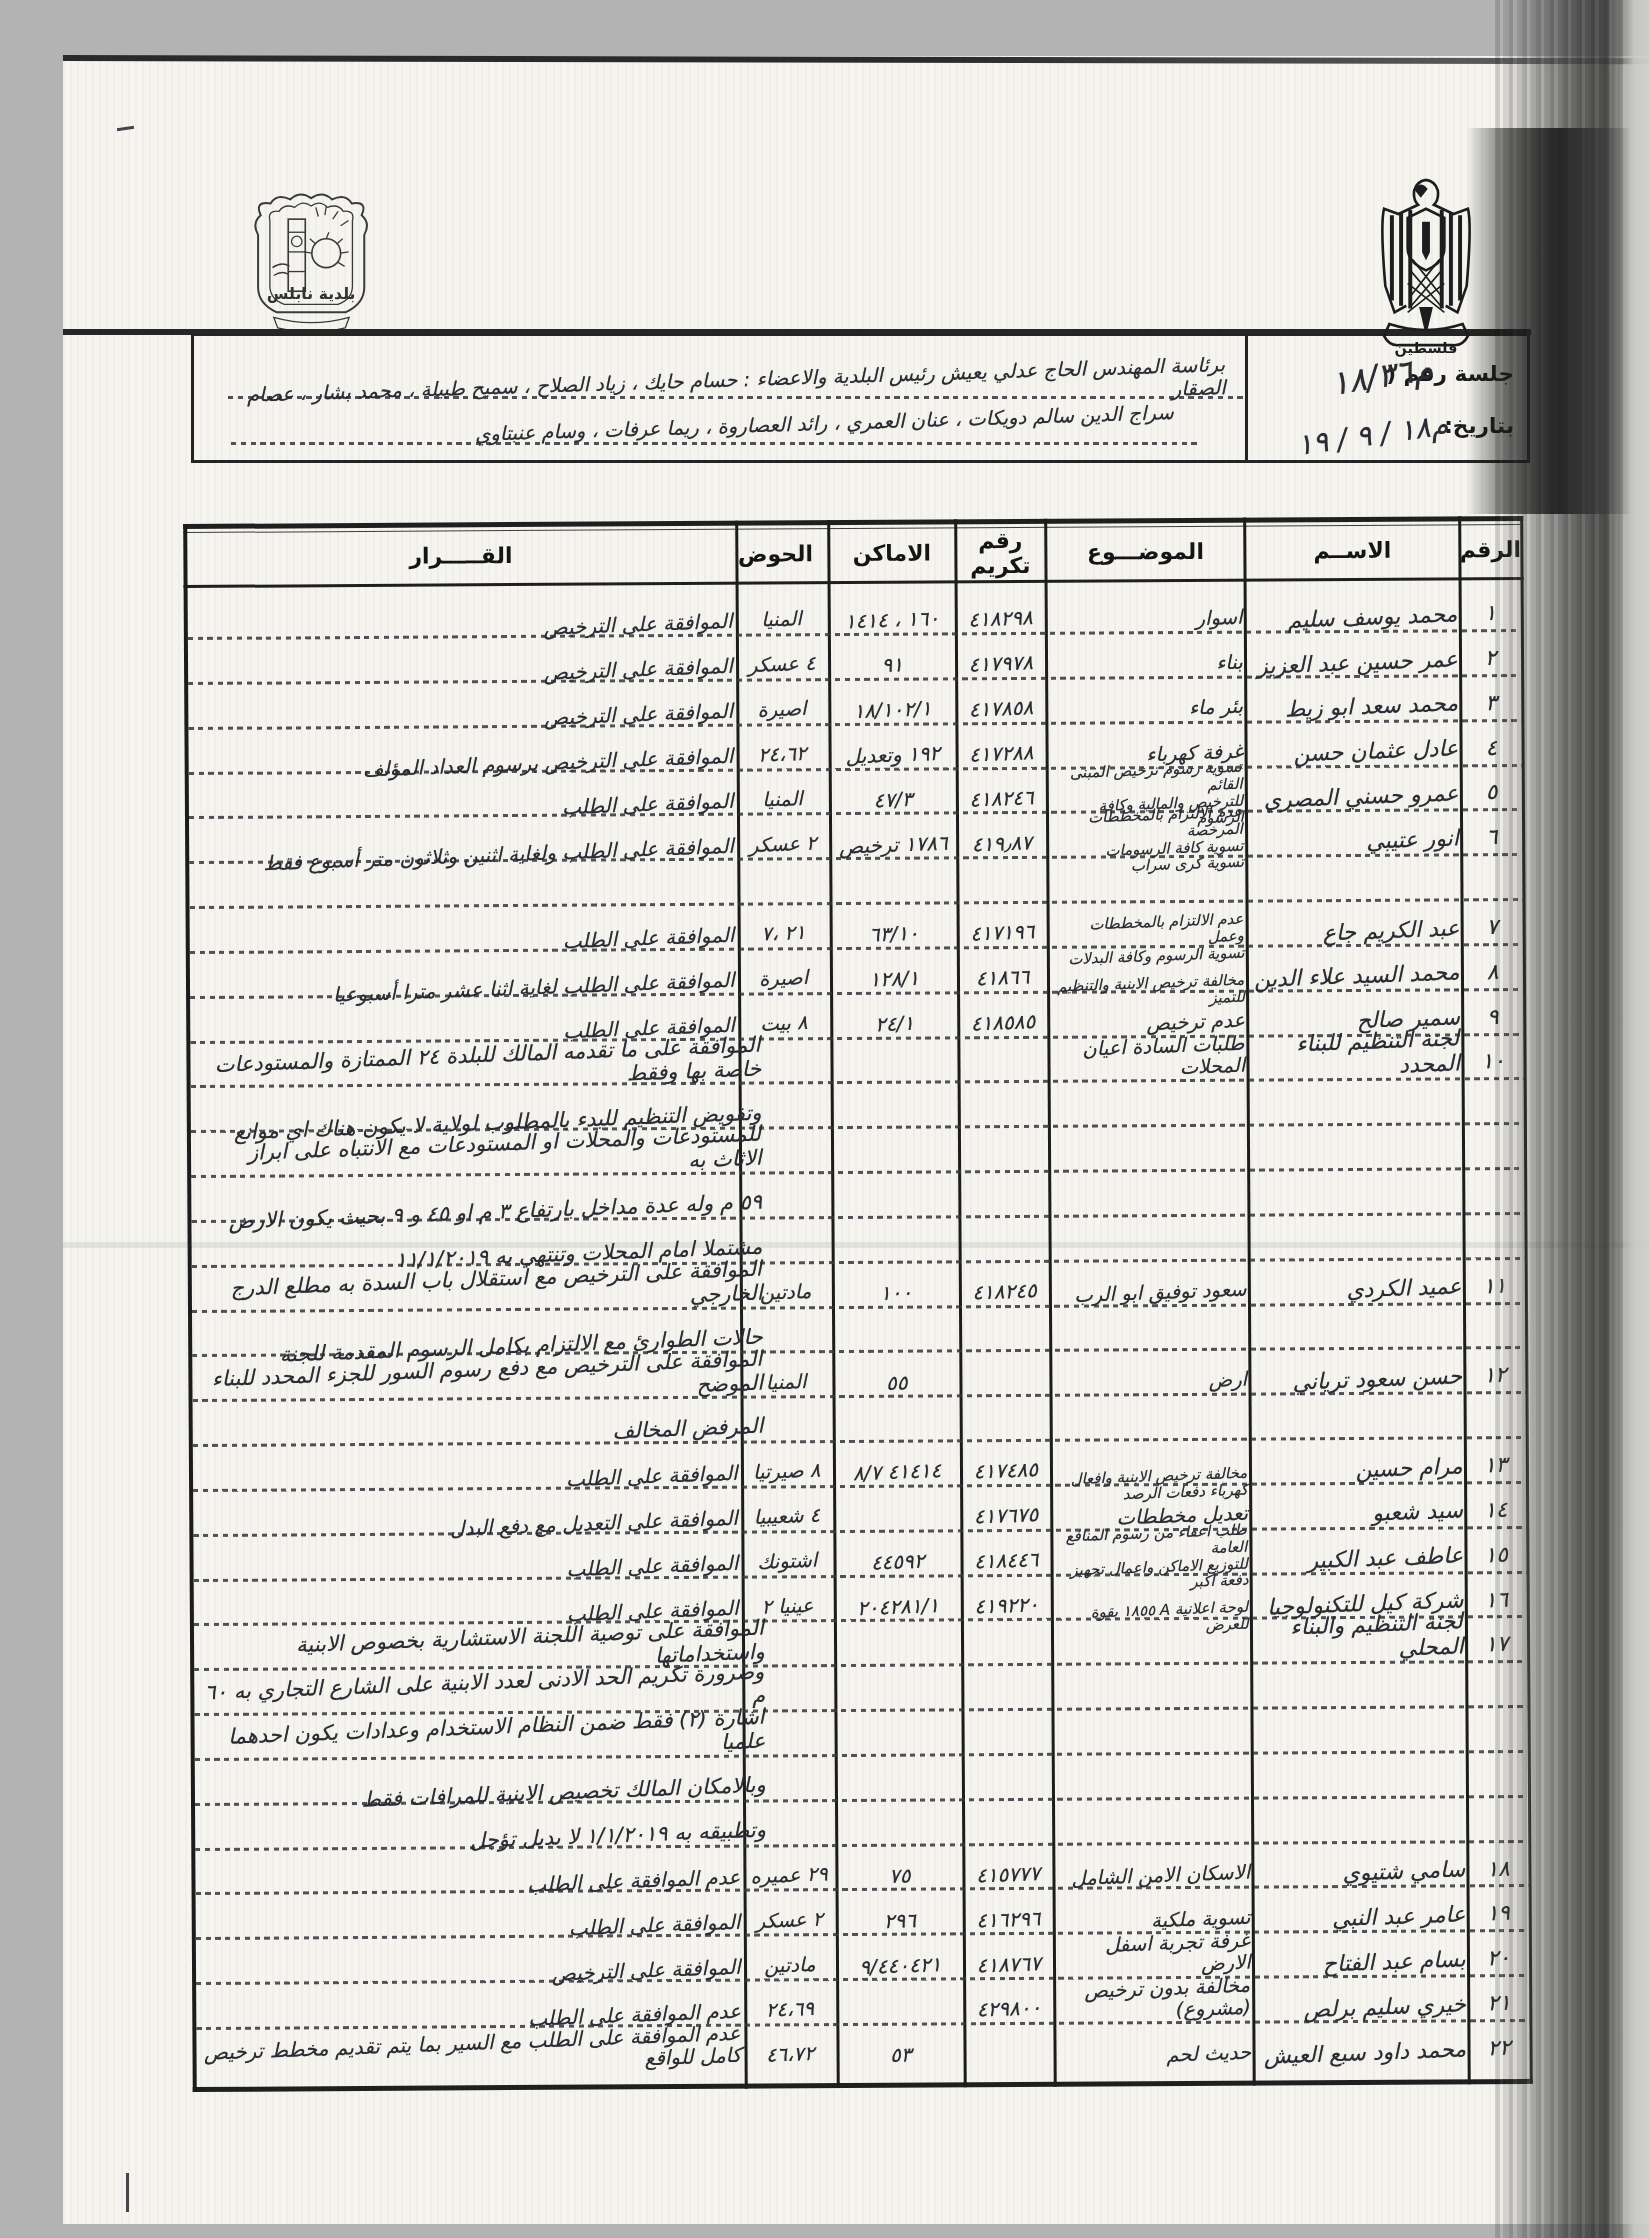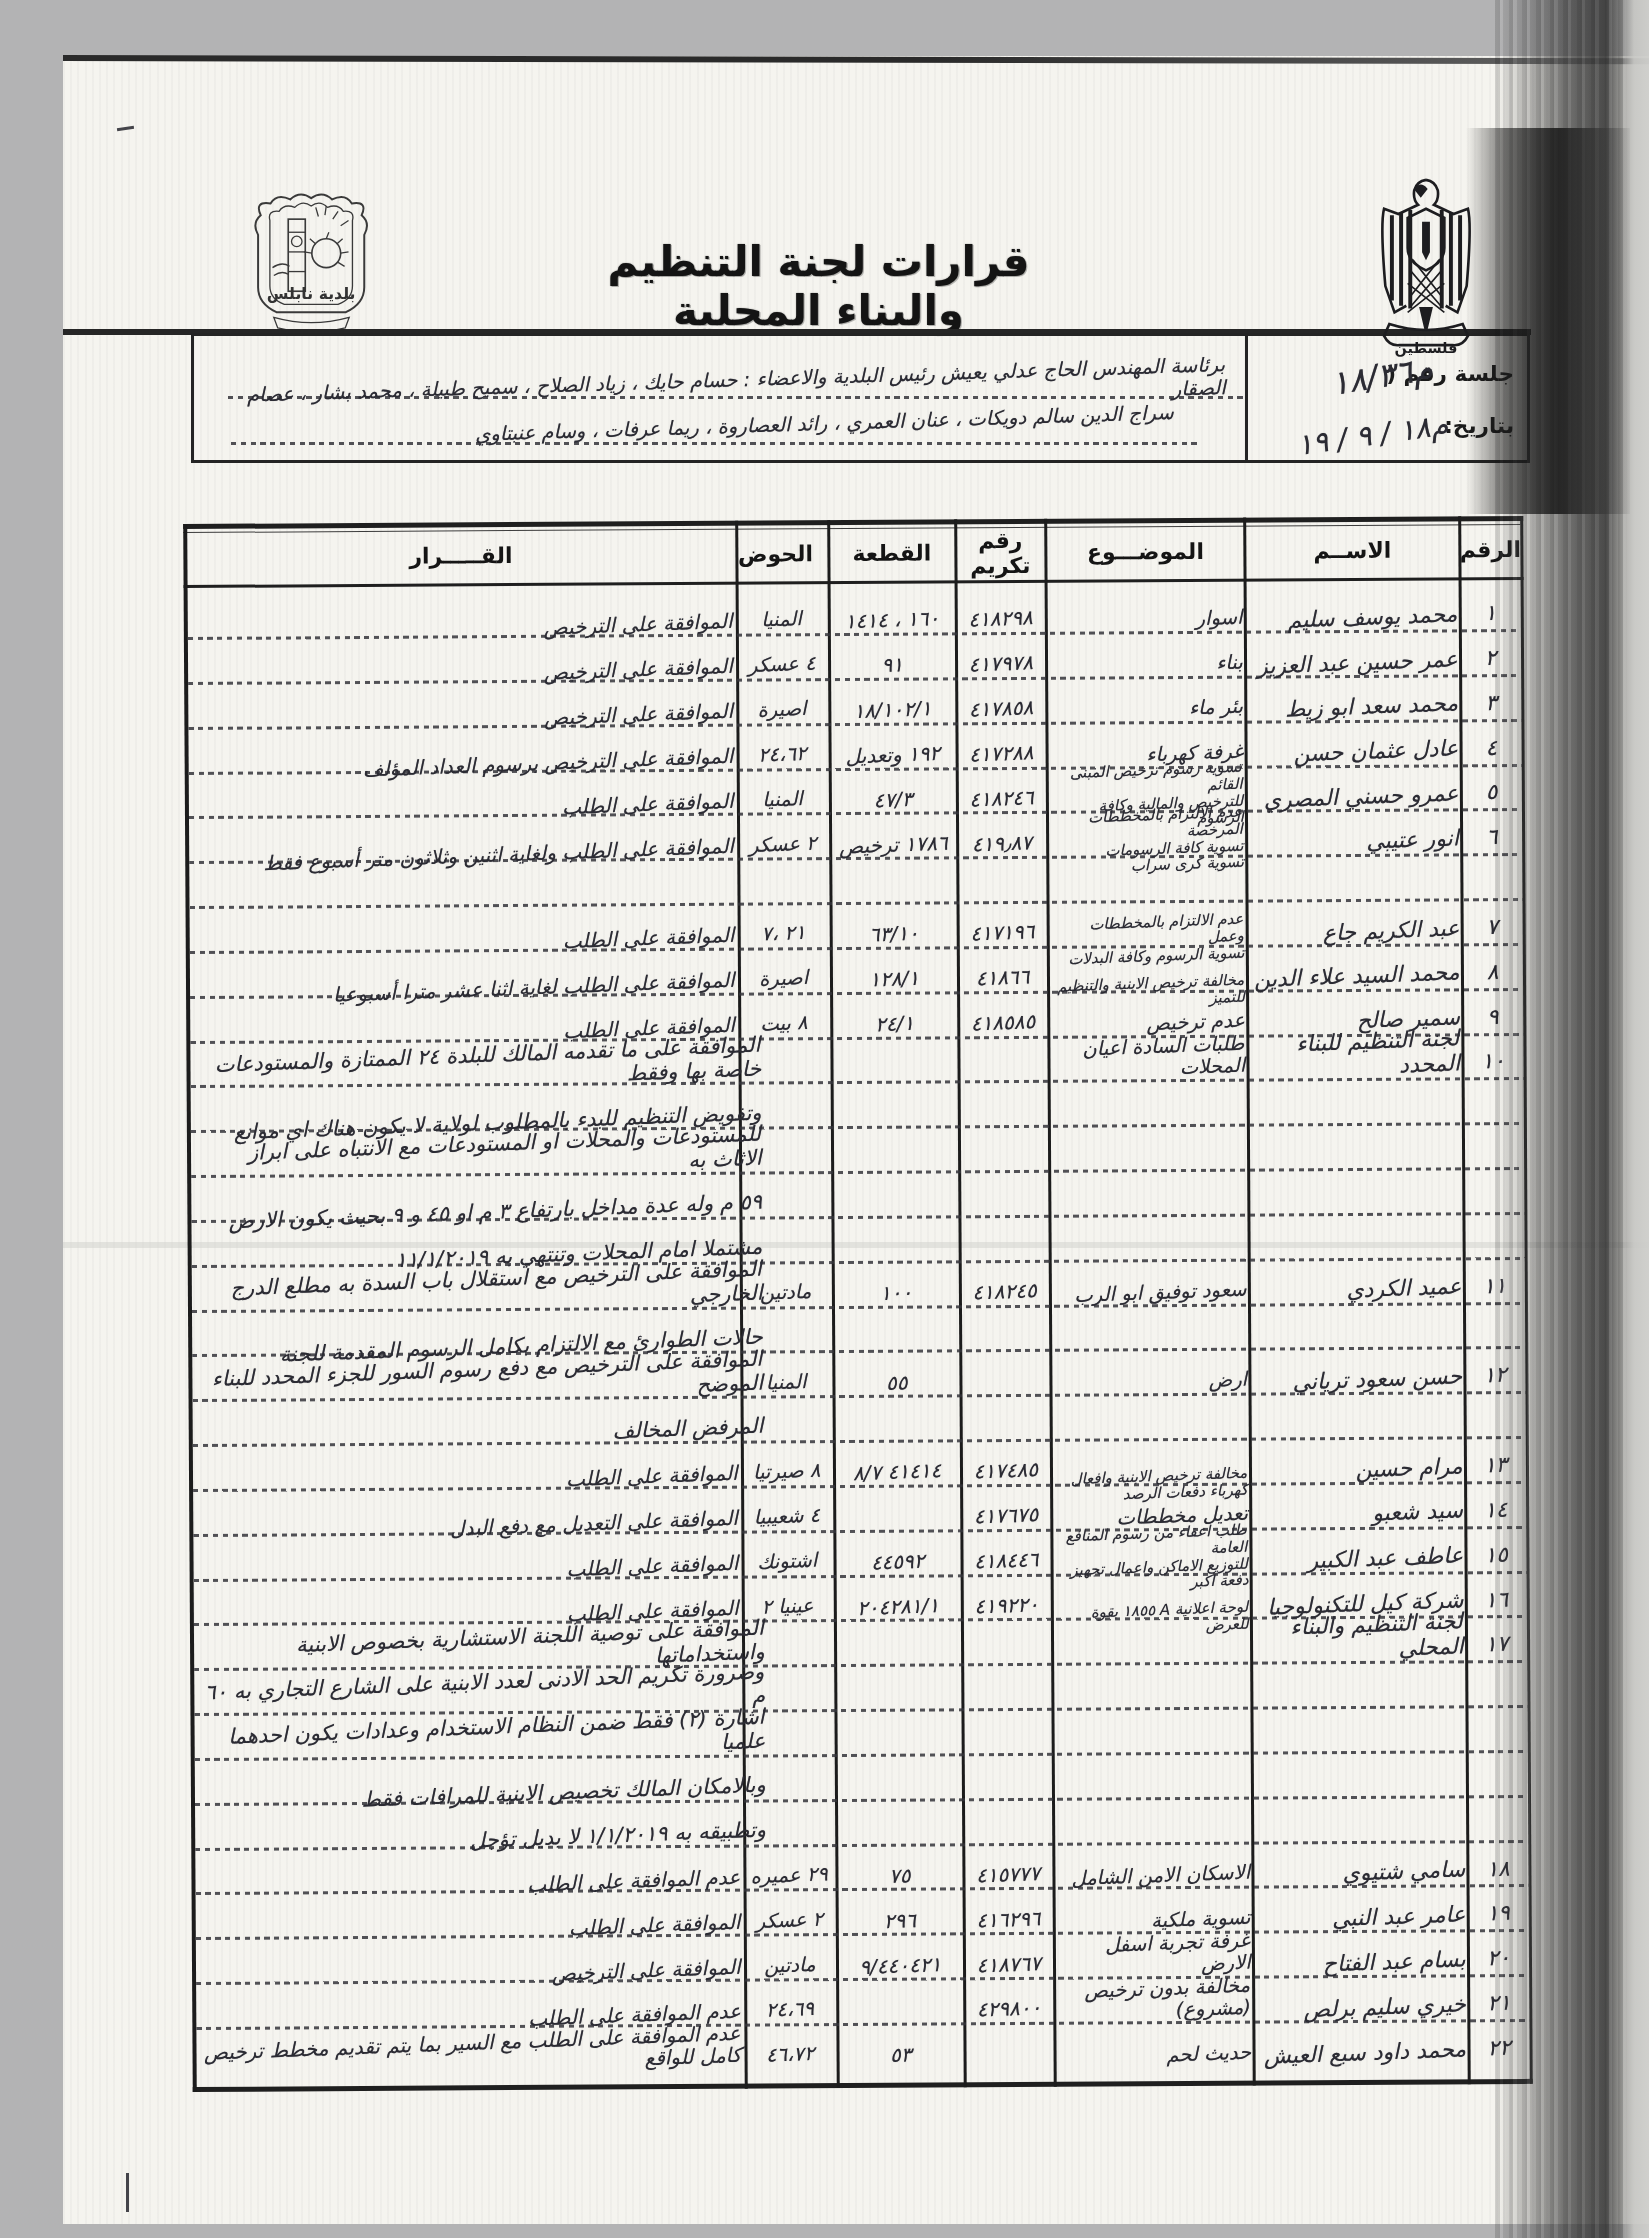--- a/index.html
+++ b/index.html
@@ -67,21 +67,20 @@
       <circle cx="85" cy="80" r="8" stroke-width="2"></circle>
       <circle cx="130" cy="98" r="22" stroke-width="2.5"></circle>
       <path d="M130 76 l4 -10 M146 84 l9 -8 M152 98 l12 -2 M148 112 l10 6 M114 84 l-9 -8 M108 98 l-12 -2" stroke-width="2"></path>
       <path d="M128 40 l2 -14 M140 46 l8 -12 M152 56 l12 -8 M118 42 l-4 -14" stroke-width="2"></path>
       <path d="M48 120 q14 -10 26 -2 M50 132 q12 -8 22 -2" stroke-width="2"></path>
       <path d="M50 196 q57 16 115 0 l-6 16 q-52 12 -103 0 Z" stroke-width="2"></path>
     </g>
     <text x="107" y="168" font-size="24" font-weight="bold" text-anchor="middle" fill="#333">بلدية نابلس</text>
   </svg>
 
-  <div class="title">قرارات لجنة التنظيم والبناء المحلية</div>
 
   <div class="rule-thick"></div>
 
   <div class="infobox">
     <div class="divider"></div>
     <div class="dotline" style="right:281px;top:60px;width:1018px"></div>
     <div class="dotline" style="right:327px;top:106px;width:969px"></div>
     <div class="hw hw-line1">برئاسة المهندس الحاج عدلي يعيش رئيس البلدية والاعضاء : حسام حايك ، زياد الصلاح ، سميح طبيلة ، محمد بشار ، عصام الصقار</div>
     <div class="hw hw-line2">سراج الدين سالم دويكات ، عنان العمري ، رائد العصاروة ، ريما عرفات ، وسام عنبتاوي</div>
     <div class="sess-label" style="right:13px;top:25px">جلسة رقم (</div>
@@ -132,21 +131,21 @@
       <div class="dotline" style="left: 192px; top: 1799px; width: 1333px;"></div>
       <div class="dotline" style="left: 192px; top: 1844px; width: 1333px;"></div>
       <div class="dotline" style="left: 192px; top: 1888px; width: 1333px;"></div>
       <div class="dotline" style="left: 192px; top: 1933px; width: 1333px;"></div>
       <div class="dotline" style="left: 192px; top: 1978px; width: 1333px;"></div>
       <div class="dotline" style="left: 192px; top: 2023px; width: 1333px;"></div>
       <div class="th" style="left: 1466px; top: 527px; width: 58px; height: 53px;">الرقم</div>
       <div class="th" style="left: 1252px; top: 527px; width: 210px; height: 53px;">الاســم</div>
       <div class="th" style="left: 1053px; top: 527px; width: 194px; height: 53px;">الموضـــوع</div>
       <div class="th" style="left: 962px; top: 527px; width: 86px; height: 53px;">رقم تكريم</div>
-      <div class="th" style="left: 835px; top: 527px; width: 123px; height: 53px;">القطعة</div>
+      <div class="th" style="left: 835px; top: 527px; width: 123px; height: 53px;">الاماكن</div>
       <div class="th" style="left: 742px; top: 527px; width: 76px; height: 53px;">الحوض</div>
       <div class="th" style="left: 194px; top: 527px; width: 543px; height: 53px;">القـــــرار</div>
       <div class="cell hw" style="left: 1466px; width: 58px; bottom: 1611px; top: auto; text-align: center; font-size: 21.6px; position: absolute;">١</div>
       <div class="cell hw" style="left: 1252px; width: 210px; bottom: 1608px; top: auto; text-align: right; font-size: 22px; position: absolute;">محمد يوسف سليم</div>
       <div class="cell hw" style="left: 1053px; width: 194px; bottom: 1608px; top: auto; text-align: right; font-size: 19.6px; position: absolute;">اسوار</div>
       <div class="cell hw" style="left: 962px; width: 86px; bottom: 1610px; top: auto; text-align: center; font-size: 20px; position: absolute;">٤١٨٢٩٨</div>
       <div class="cell hw" style="left: 835px; width: 123px; bottom: 1610px; top: auto; text-align: center; font-size: 20px; position: absolute;">١٦٠ ، ١٤١٤</div>
       <div class="cell hw" style="left: 742px; width: 88px; bottom: 1610px; top: auto; text-align: center; font-size: 19.6px; position: absolute;">المنيا</div>
       <div class="cell hw" style="left: 194px; width: 543px; bottom: 1608px; top: auto; text-align: right; font-size: 20px; position: absolute;">الموافقة على الترخيص</div>
       <div class="cell hw" style="left: 1466px; width: 58px; bottom: 1566px; top: auto; text-align: center; font-size: 21.6px; position: absolute;">٢</div>

